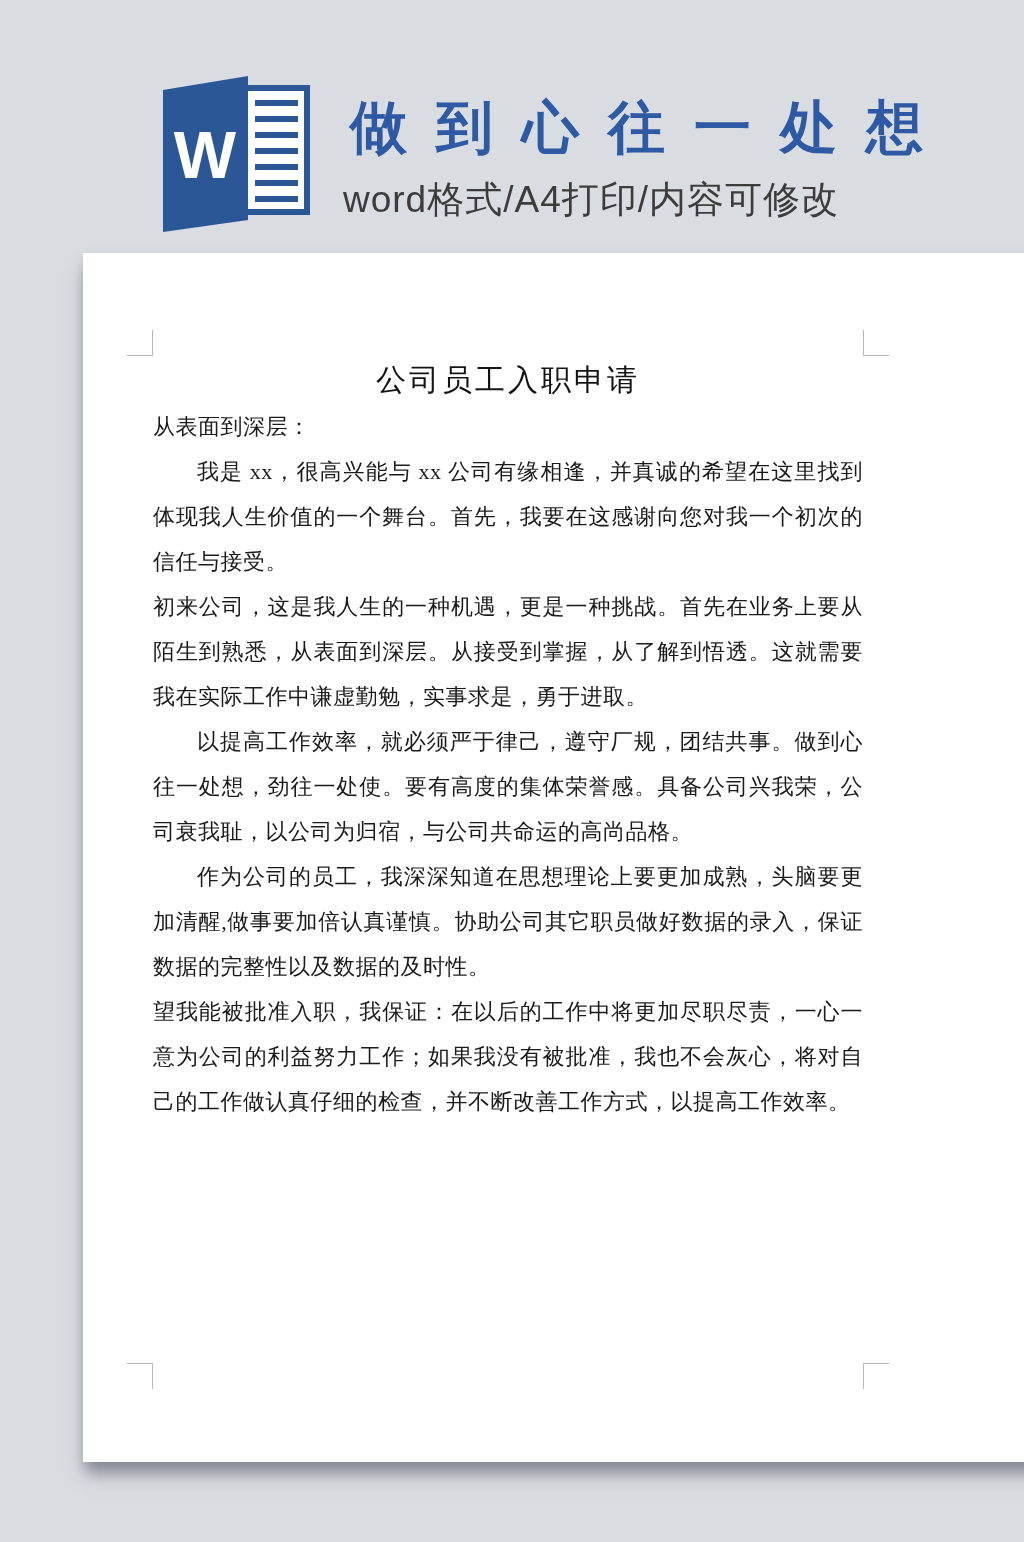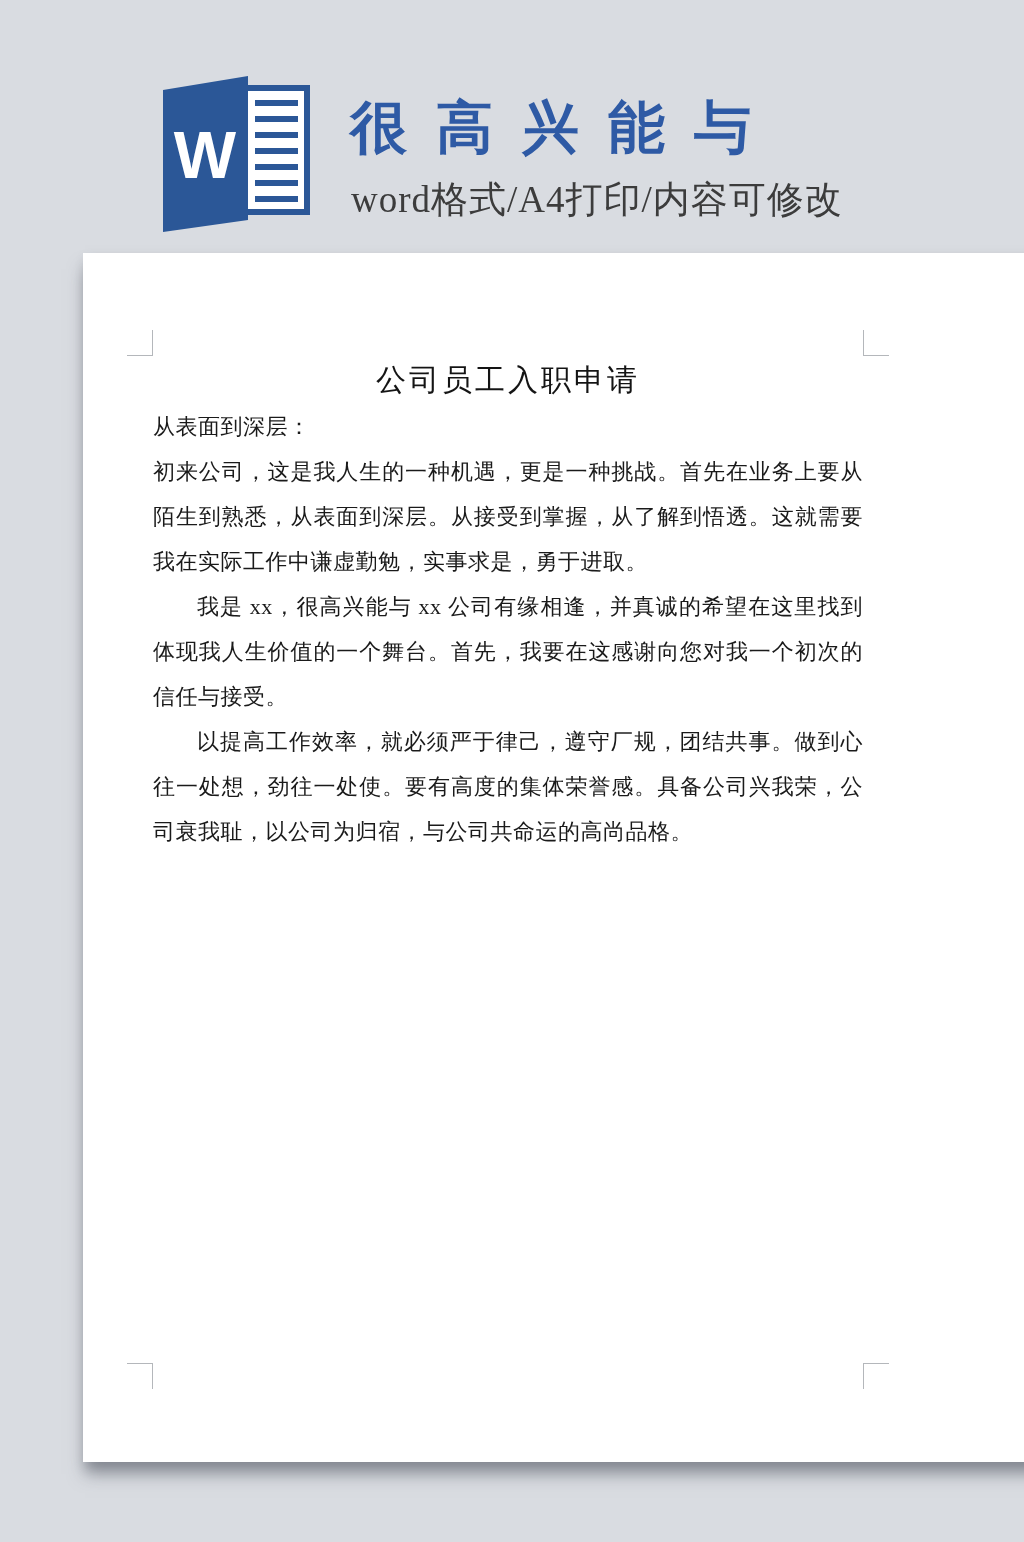--- a/index.html
+++ b/index.html
@@ -30,26 +30,25 @@
   .logo svg{width:100%;height:100%;display:block;}
   .hdr-title{
     position:absolute;left:350px;top:96px;
     font-size:57px;line-height:62px;
     font-weight:bold;
     color:var(--title-blue);
     letter-spacing:29px;
     white-space:nowrap;
   }
   .hdr-sub{
-    position:absolute;left:351px;top:179px;
+    position:absolute;left:343px;top:179px;
     font-size:37px;line-height:42px;
     color:var(--subtitle-gray);
     letter-spacing:1px;
     white-space:nowrap;
-    font-family:Liberation Serif, serif;
   }
 
   
   .page{
     position:absolute;left:83px;top:253px;
     width:990px;height:1209px;
     background:var(--page-white);
     box-shadow:0 14px 16px -2px rgba(88,93,104,.55), 3px 6px 10px rgba(88,93,104,.25);
   }
   .crop{
@@ -98,33 +97,35 @@
         <rect x="92" y="88" width="43" height="6"></rect>
         <rect x="92" y="104" width="43" height="6"></rect>
         <rect x="92" y="120" width="43" height="6"></rect>
       </g>
 
       <polygon points="0,14 85,0 85,144 0,156" fill="#2b5797"></polygon>
       <text x="42" y="102" text-anchor="middle" font-family="Liberation Sans, DejaVu Sans, sans-serif" font-size="66" font-weight="bold" fill="#ffffff">W</text>
     </svg>
   </div>
 
-  <div class="hdr-title">很高兴能与</div>
+  <div class="hdr-title">做到心往一处想</div>
   <div class="hdr-sub">word格式/A4打印/内容可修改</div>
 
   <div class="page">
     <span class="crop tl"></span>
     <span class="crop tr"></span>
     <span class="crop bl"></span>
     <span class="crop br"></span>
 
     <div class="doc">
       <h1 class="doc-title">公司员工入职申请</h1>
       <div id="doc-body">
           <p class="para">从表面到深层：</p>
+          <p class="para indent">我是 xx，很高兴能与 xx 公司有缘相逢，并真诚的希望在这里找到体现我人生价值的一个舞台。首先，我要在这感谢向您对我一个初次的信任与接受。</p>
           <p class="para">初来公司，这是我人生的一种机遇，更是一种挑战。首先在业务上要从陌生到熟悉，从表面到深层。从接受到掌握，从了解到悟透。这就需要我在实际工作中谦虚勤勉，实事求是，勇于进取。</p>
-          <p class="para indent">我是 xx，很高兴能与 xx 公司有缘相逢，并真诚的希望在这里找到体现我人生价值的一个舞台。首先，我要在这感谢向您对我一个初次的信任与接受。</p>
           <p class="para indent">以提高工作效率，就必须严于律己，遵守厂规，团结共事。做到心往一处想，劲往一处使。要有高度的集体荣誉感。具备公司兴我荣，公司衰我耻，以公司为归宿，与公司共命运的高尚品格。</p>
+          <p class="para indent">作为公司的员工，我深深知道在思想理论上要更加成熟，头脑要更加清醒,做事要加倍认真谨慎。协助公司其它职员做好数据的录入，保证数据的完整性以及数据的及时性。</p>
+          <p class="para">望我能被批准入职，我保证：在以后的工作中将更加尽职尽责，一心一意为公司的利益努力工作；如果我没有被批准，我也不会灰心，将对自己的工作做认真仔细的检查，并不断改善工作方式，以提高工作效率。</p>
         </div>
     </div>
   </div>
 
 </div>
 
 </body></html>

